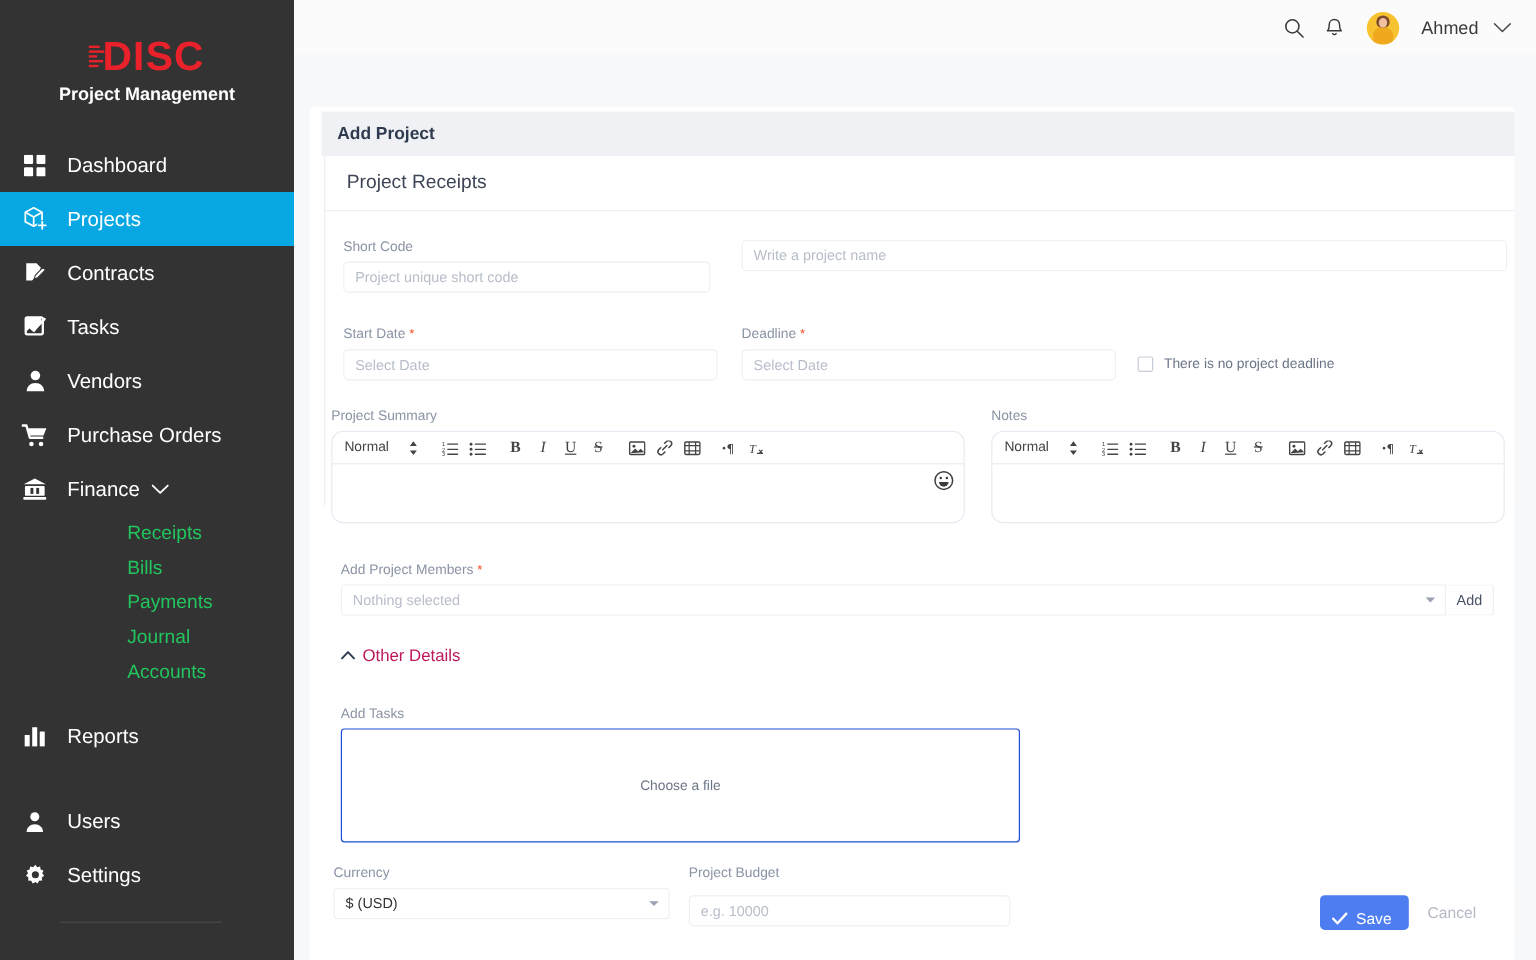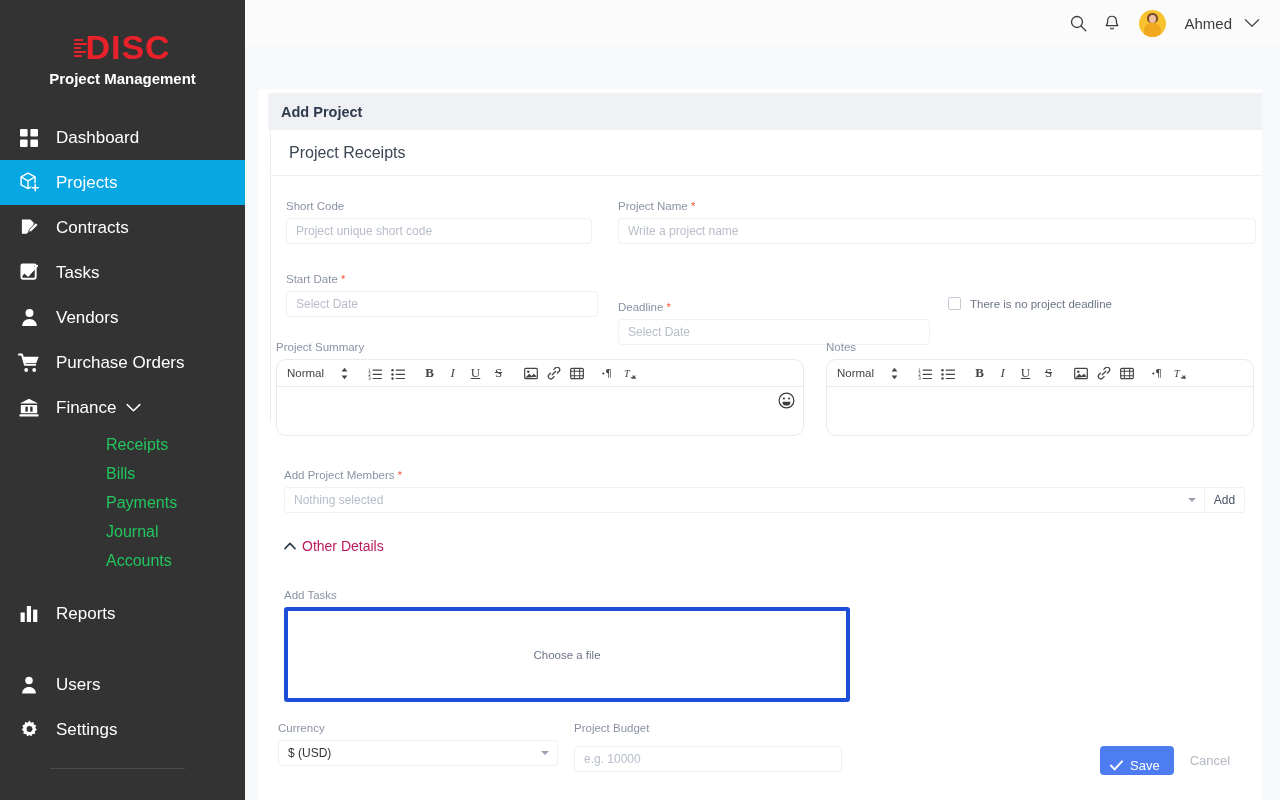--- a/index.html
+++ b/index.html
@@ -142,21 +142,21 @@
     font-size: 12px; color: #333; outline: none;
     font-family: "Liberation Sans", sans-serif;
   }
   .inp::placeholder { color: #b7bdc9; }
 
   
   .r-shortcode { position: absolute; left: 286px; top: 200px; width: 306px; }
   .r-projname  { position: absolute; left: 618px; top: 200px; width: 638px; }
   
   .r-startdate { position: absolute; left: 286px; top: 273px; width: 312px; }
-  .r-deadline  { position: absolute; left: 618px; top: 273px; width: 312px; margin-top: 28px; }
+  .r-deadline  { position: absolute; left: 618px; top: 273px; width: 312px; }
   .r-nodeadline{ position: absolute; left: 948px; top: 297px; display: flex; align-items: center; }
   .chk {
     width: 13px; height: 13px; border: 1px solid #c5cbd6; border-radius: 2px;
     background: #fff; cursor: pointer; flex: none;
   }
   .chk-lbl { margin-left: 9px; font-size: 11.5px; color: #6b7487; white-space: nowrap; }
 
   
   .ed-wrap { position: absolute; }
   .ed-summary { left: 276px; top: 341px; width: 528px; }
@@ -210,21 +210,21 @@
   .other-details {
     position: absolute; left: 284px; top: 538px;
     display: flex; align-items: center; cursor: pointer;
   }
   .od-caret { margin-right: 6px; display: flex; }
   .od-text { font-size: 14px; color: #be185d; }
 
   
   .r-addfile { position: absolute; left: 284px; top: 589px; width: 566px; }
   .dropzone {
-    height: 95px; border: 4px solid #1d4ed8; border-radius: 3px;
+    height: 95px; border: 1px solid #1d4ed8; border-radius: 3px;
     background: #fff; margin-top: 6px;
     display: flex; align-items: center; justify-content: center;
     cursor: pointer;
   }
   .dropzone-text { font-size: 11.5px; color: #6b7487; }
 
   
   .r-currency { position: absolute; left: 278px; top: 722px; width: 280px; }
   .r-budget   { position: absolute; left: 574px; top: 722px; width: 268px; }
   .cur-sel {
@@ -450,21 +450,20 @@
       </div>
     </div>
   </div>
 
   <div class="r-shortcode">
     <label class="lbl">Short Code</label>
     <input class="inp" type="text" value="" placeholder="Project unique short code" style="">
   </div>
 
   <div class="r-projname">
-    <label class="lbl"><span>Project Name</span> <span class="req">*</span></label>
     <input class="inp" type="text" value="" placeholder="Write a project name" style="">
   </div>
 
   <div class="r-startdate">
     <label class="lbl"><span>Start Date</span> <span class="req">*</span></label>
     <input class="inp" type="text" value="" placeholder="Select Date" style="">
   </div>
 
   <div class="r-deadline">
     <label class="lbl"><span>Deadline</span> <span class="req">*</span></label>

